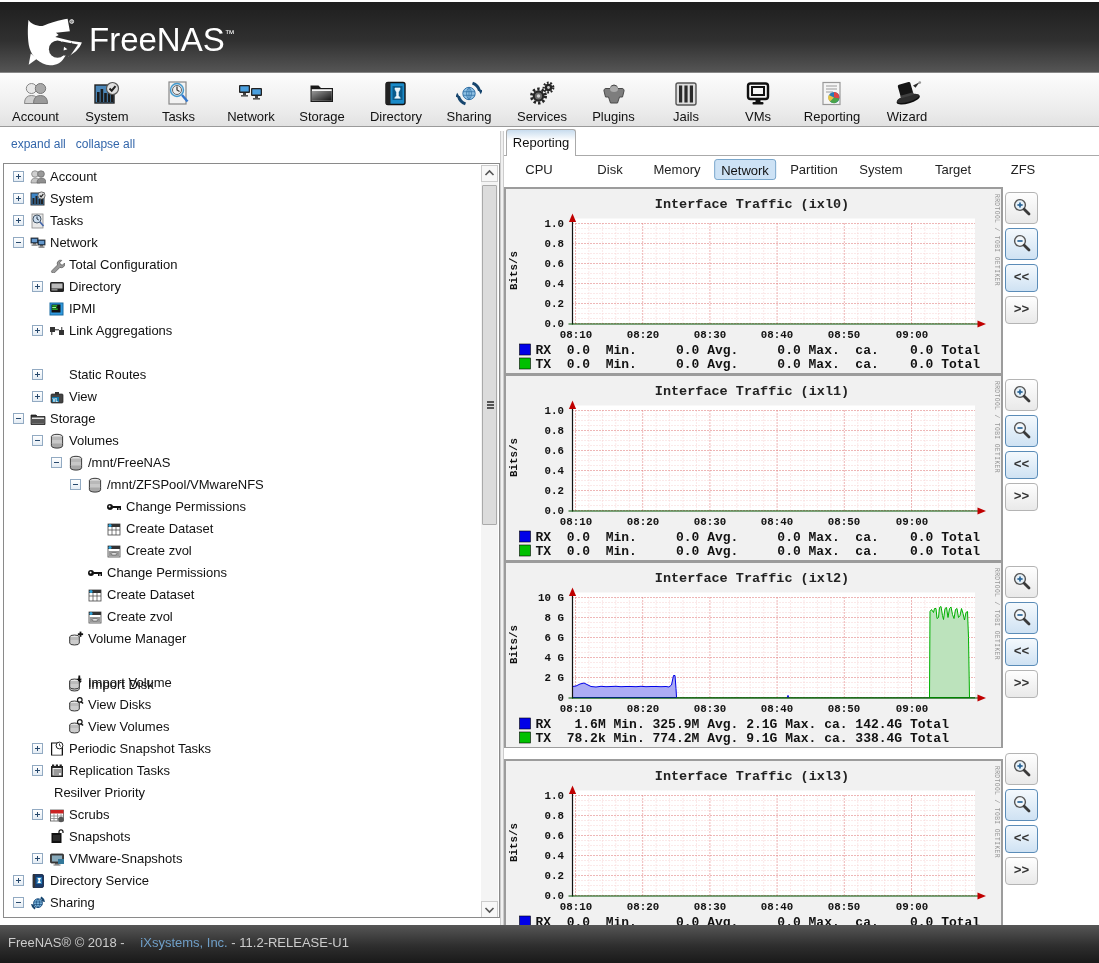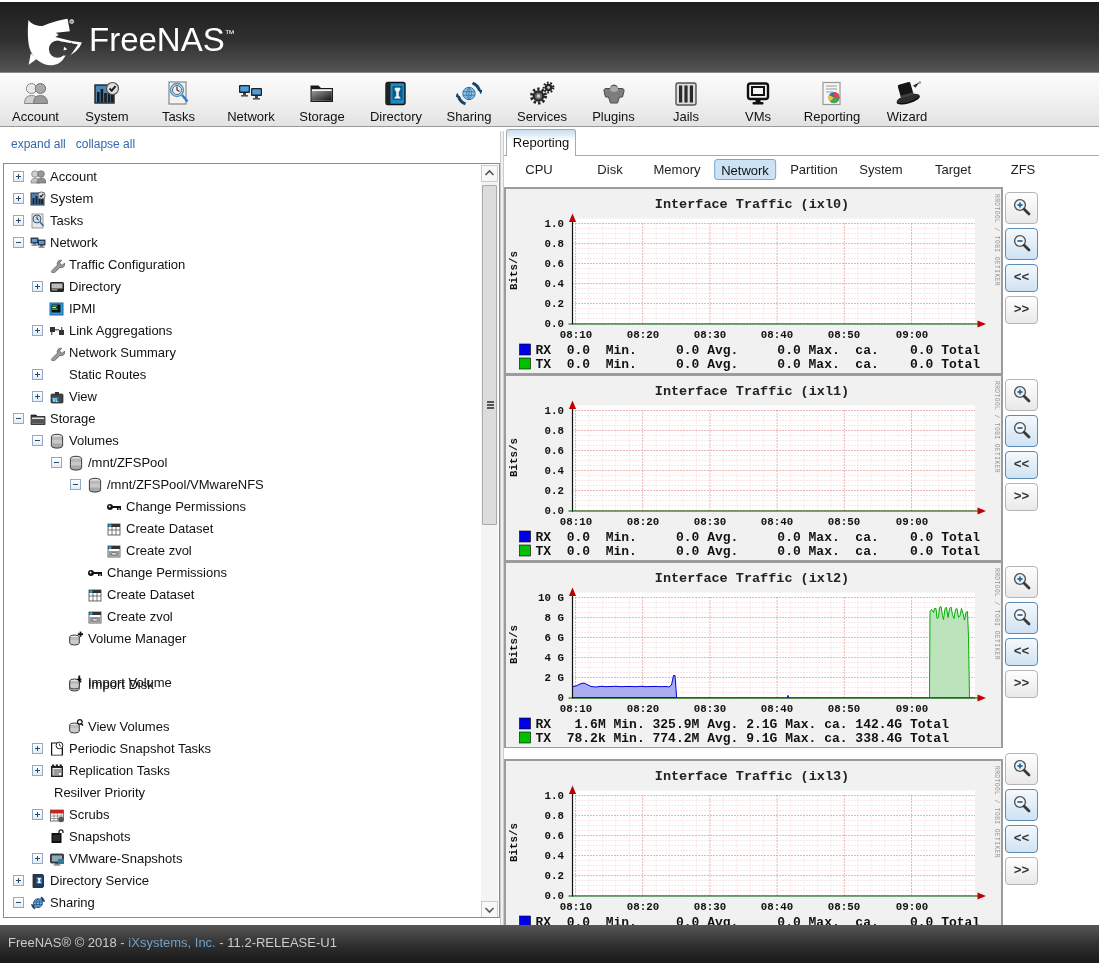--- a/index.html
+++ b/index.html
@@ -55,21 +55,21 @@
 .oet { font-family:"Liberation Mono", monospace; font-size:6.3px; fill:#999; letter-spacing:0.4px; }
 .btncol { position:absolute; left:1005px; width:33px; height:150px; }
 .gbtn { position:absolute; left:0; width:33px; border:1px solid #b4b4b4; border-radius:4px;
   background:linear-gradient(#fefefe,#e9e9e9); text-align:center; }
 .gbtn.hl { border-color:#5a8cb8; background:linear-gradient(#f4f9fd,#cfe2f3); }
 .gbtn svg { margin-top:3px; }
 .gbtn.txt { font-family:"Liberation Mono", monospace; font-size:13px; font-weight:bold; color:#333; }
 #footer { position:absolute; left:0; top:925px; width:1099px; height:38px;
   background:linear-gradient(#565656, #2e2e2e 55%, #191919); color:#ccc; font-size:13px;
   line-height:36px; padding-left:8px; }
-#footer a { color:#6f9fc8; }
+#footer a { color:#6f9fc8;margin-left:12px; }
 </style></head>
 <body>
 <div id="page">
   <div id="header">
       <svg width="80" height="62" viewBox="0 0 80 62" style="position:absolute;left:20px;top:8px">
 <defs>
           <mask id="sm" maskUnits="userSpaceOnUse" x="0" y="0" width="80" height="62">
 <rect x="0" y="0" width="80" height="62" fill="#000"></rect>
 <path d="M 8.5 9.7 C 10 13.5 16.5 16.2 22.5 16 C 29.5 13 39.5 10 47.6 8.7 L 49.9 21.4
  C 52 26 53 30 51.5 31.2 C 50 38 47 44 44 48 C 41 53 36 55.5 30 55.3
@@ -279,21 +279,21 @@
             <rect x="10" y="10" width="3" height="1.5" fill="#555"></rect>
             <rect x="1.5" y="9.5" width="6" height="1.2" fill="#666"></rect>
             <rect x="8.5" y="11.5" width="6" height="1.2" fill="#666"></rect>
           </svg></span>
         <span class="tlab" style="left:46px">Network</span>
       </div>
 <div class="trow" style="top:90px">
         <span class="ticon" style="left:45px"><svg width="16" height="16">
             <path d="M3 13.5 L8.5 8 a3.4 3.4 0 0 1 4.3 -4.6 l-2 2 l0.6 2.1 l2.1 0.6 l2 -2 a3.4 3.4 0 0 1 -4.6 4.3 L5.5 15.8 a1.7 1.7 0 0 1 -2.5 -2.3 z" fill="#9a9a9a" stroke="#555" stroke-width="0.7"></path>
           </svg></span>
-        <span class="tlab" style="left:65px">Traffic Configuration</span>
+        <span class="tlab" style="left:65px">Total Configuration</span>
       </div>
 <div class="trow" style="top:112px">
         <span class="exp plus" style="left:28px"></span>
         <span class="ticon" style="left:45px"><svg width="16" height="16">
             <rect x="1" y="3" width="14" height="10" rx="1.5" fill="#222"></rect>
             <rect x="2.5" y="4.5" width="11" height="5" fill="#bbb"></rect>
             <rect x="2.5" y="10" width="6" height="1.6" fill="#888"></rect>
           </svg></span>
         <span class="tlab" style="left:65px">Directory</span>
       </div>
@@ -310,26 +310,20 @@
 <div class="trow" style="top:156px">
         <span class="exp plus" style="left:28px"></span>
         <span class="ticon" style="left:45px"><svg width="16" height="16">
             <rect x="1" y="4" width="5" height="5" fill="#333"></rect>
             <rect x="10" y="7" width="5" height="5" fill="#333"></rect>
             <rect x="6" y="6" width="4" height="1.4" fill="#666"></rect>
             <rect x="2" y="9" width="1.4" height="3" fill="#666"></rect>
             <rect x="12" y="4" width="1.4" height="3" fill="#666"></rect>
           </svg></span>
         <span class="tlab" style="left:65px">Link Aggregations</span>
-      </div>
-<div class="trow" style="top:178px">
-        <span class="ticon" style="left:45px"><svg width="16" height="16">
-            <path d="M3 13.5 L8.5 8 a3.4 3.4 0 0 1 4.3 -4.6 l-2 2 l0.6 2.1 l2.1 0.6 l2 -2 a3.4 3.4 0 0 1 -4.6 4.3 L5.5 15.8 a1.7 1.7 0 0 1 -2.5 -2.3 z" fill="#9a9a9a" stroke="#555" stroke-width="0.7"></path>
-          </svg></span>
-        <span class="tlab" style="left:65px">Network Summary</span>
       </div>
 <div class="trow" style="top:200px">
         <span class="exp plus" style="left:28px"></span>
         <span class="tlab" style="left:65px">Static Routes</span>
       </div>
 <div class="trow" style="top:222px">
         <span class="exp plus" style="left:28px"></span>
         <span class="ticon" style="left:45px"><svg width="16" height="16">
             <rect x="2" y="5" width="12" height="9" rx="1" fill="#444" stroke="#222" stroke-width="0.7"></rect>
             <rect x="6" y="3" width="4" height="2.5" fill="#333"></rect>
@@ -358,21 +352,21 @@
         <span class="tlab" style="left:65px">Volumes</span>
       </div>
 <div class="trow" style="top:288px">
         <span class="exp minus" style="left:47px"></span>
         <span class="ticon" style="left:64px"><svg width="16" height="16">
             <ellipse cx="8" cy="3.6" rx="5.6" ry="2.3" fill="#e6e6e6" stroke="#3a3a3a" stroke-width="1"></ellipse>
             <path d="M2.4 3.6 v3.5 a5.6 2.3 0 0 0 11.2 0 v-3.5" fill="#b8b8b8" stroke="#3a3a3a" stroke-width="1"></path>
             <path d="M2.4 7.1 v3.5 a5.6 2.3 0 0 0 11.2 0 v-3.5" fill="#c8c8c8" stroke="#3a3a3a" stroke-width="1"></path>
             <path d="M2.4 10.6 v2.2 a5.6 2.3 0 0 0 11.2 0 v-2.2" fill="#a8a8a8" stroke="#3a3a3a" stroke-width="1"></path>
           </svg></span>
-        <span class="tlab" style="left:84px">/mnt/ZFSPool</span>
+        <span class="tlab" style="left:84px">/mnt/FreeNAS</span>
       </div>
 <div class="trow" style="top:310px">
         <span class="exp minus" style="left:66px"></span>
         <span class="ticon" style="left:83px"><svg width="16" height="16">
             <ellipse cx="8" cy="3.6" rx="5.6" ry="2.3" fill="#e6e6e6" stroke="#3a3a3a" stroke-width="1"></ellipse>
             <path d="M2.4 3.6 v3.5 a5.6 2.3 0 0 0 11.2 0 v-3.5" fill="#b8b8b8" stroke="#3a3a3a" stroke-width="1"></path>
             <path d="M2.4 7.1 v3.5 a5.6 2.3 0 0 0 11.2 0 v-3.5" fill="#c8c8c8" stroke="#3a3a3a" stroke-width="1"></path>
             <path d="M2.4 10.6 v2.2 a5.6 2.3 0 0 0 11.2 0 v-2.2" fill="#a8a8a8" stroke="#3a3a3a" stroke-width="1"></path>
           </svg></span>
         <span class="tlab" style="left:103px">/mnt/ZFSPool/VMwareNFS</span>
@@ -459,20 +453,30 @@
         <span class="tlab" style="left:84px">Import Disk</span>
       </div>
 <div class="trow" style="top:508px">
         <span class="ticon" style="left:64px"><svg width="16" height="16">
             <ellipse cx="6.5" cy="6" rx="4.8" ry="2" fill="#e6e6e6" stroke="#3a3a3a" stroke-width="1"></ellipse>
             <path d="M1.7 6 v3 a4.8 2 0 0 0 9.6 0 v-3" fill="#bbb" stroke="#3a3a3a" stroke-width="1"></path>
             <path d="M1.7 9 v3 a4.8 2 0 0 0 9.6 0 v-3" fill="#ccc" stroke="#3a3a3a" stroke-width="1"></path>
             <path d="M12.2 0.5 v3.2 h1.8 l-2.7 3.3 l-2.7 -3.3 h1.8 v-3.2 z" fill="#111"></path>
           </svg></span>
         <span class="tlab" style="left:84px">Import Volume</span>
+      </div>
+<div class="trow" style="top:530px">
+        <span class="ticon" style="left:64px"><svg width="16" height="16">
+            <ellipse cx="6.5" cy="6" rx="4.8" ry="2" fill="#e6e6e6" stroke="#3a3a3a" stroke-width="1"></ellipse>
+            <path d="M1.7 6 v3 a4.8 2 0 0 0 9.6 0 v-3" fill="#bbb" stroke="#3a3a3a" stroke-width="1"></path>
+            <path d="M1.7 9 v3 a4.8 2 0 0 0 9.6 0 v-3" fill="#ccc" stroke="#3a3a3a" stroke-width="1"></path>
+            <circle cx="11.8" cy="2.9" r="2.3" fill="#fff" stroke="#111" stroke-width="1.2"></circle>
+            <line x1="13.3" y1="4.7" x2="15" y2="6.6" stroke="#111" stroke-width="1.5"></line>
+          </svg></span>
+        <span class="tlab" style="left:84px">View Disks</span>
       </div>
 <div class="trow" style="top:552px">
         <span class="ticon" style="left:64px"><svg width="16" height="16">
             <ellipse cx="6.5" cy="6" rx="4.8" ry="2" fill="#e6e6e6" stroke="#3a3a3a" stroke-width="1"></ellipse>
             <path d="M1.7 6 v3 a4.8 2 0 0 0 9.6 0 v-3" fill="#bbb" stroke="#3a3a3a" stroke-width="1"></path>
             <path d="M1.7 9 v3 a4.8 2 0 0 0 9.6 0 v-3" fill="#ccc" stroke="#3a3a3a" stroke-width="1"></path>
             <circle cx="11.8" cy="2.9" r="2.3" fill="#fff" stroke="#111" stroke-width="1.2"></circle>
             <line x1="13.3" y1="4.7" x2="15" y2="6.6" stroke="#111" stroke-width="1.5"></line>
           </svg></span>
         <span class="tlab" style="left:84px">View Volumes</span>

